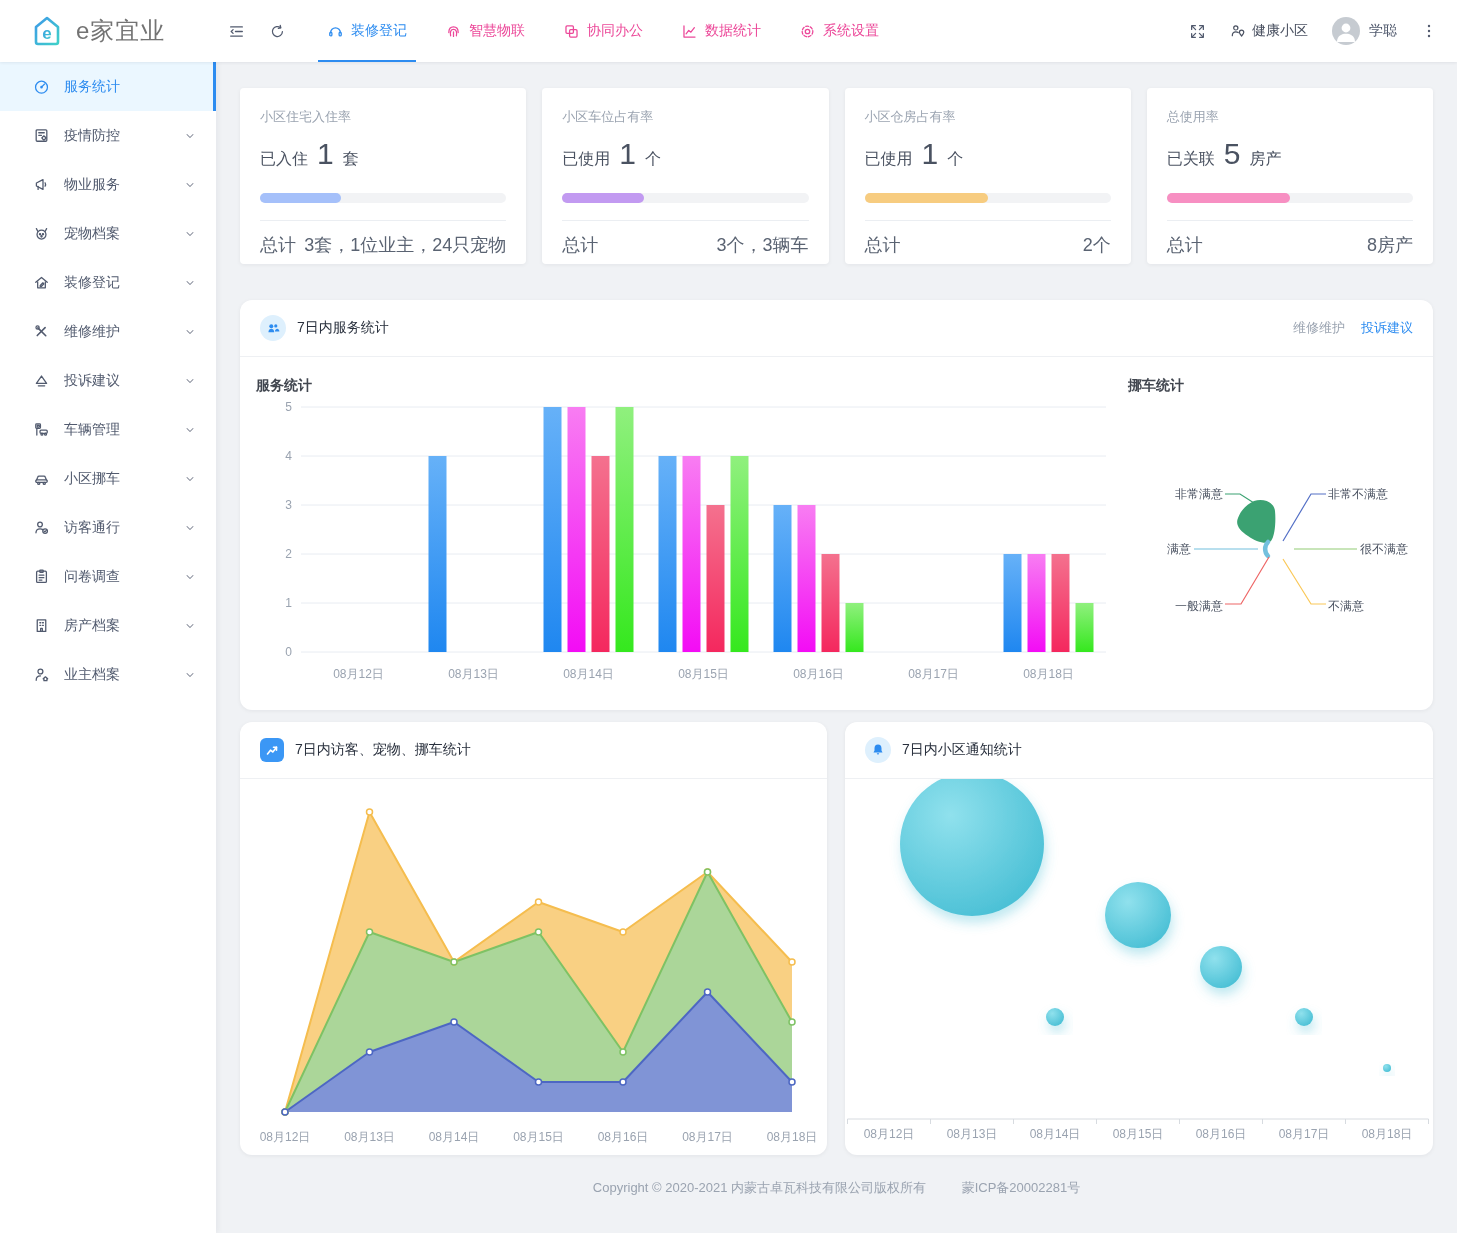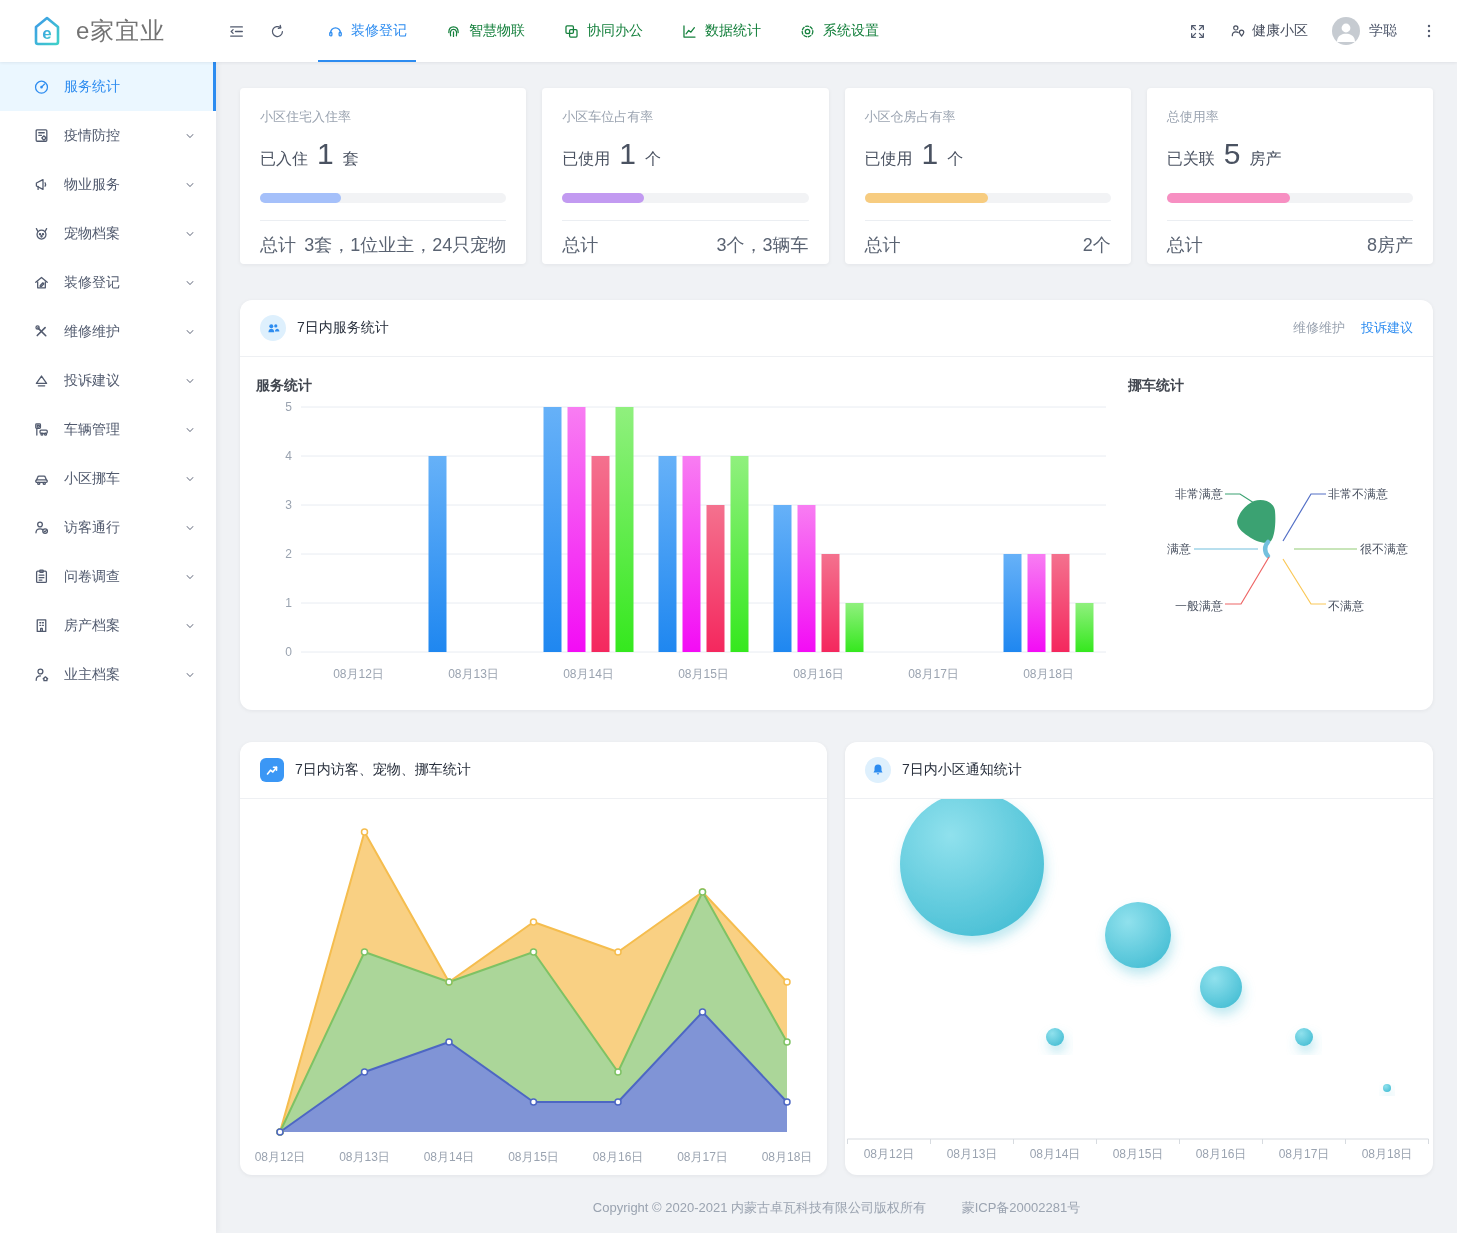--- a/index.html
+++ b/index.html
@@ -9,21 +9,21 @@
   .icon svg { display:block; }
   
   header { height:62px; background:#fff; display:flex; align-items:stretch;
     position:relative; z-index:20; box-shadow:0 1px 3px rgba(0,21,41,.07); }
   .logo { width:216px; display:flex; align-items:center; gap:10px; padding-left:28px; }
   .brand-name { font-size:24px; font-weight:normal; color:#737373; letter-spacing:1px; }
   .nav-left { display:flex; align-items:stretch; }
   .hbtn { display:flex; align-items:center; padding:0 12px; color:#515a6e; cursor:pointer; }
   #nav-tabs { display:flex; align-items:stretch; margin-left:10px; }
   .nav-tab { display:flex; align-items:center; gap:7px; padding:0 19px; cursor:pointer;
-    color:#15803d; position:relative; }
+    color:#ec4899; position:relative; }
   .nav-tab.active { color:#2d8cf0; }
   .nav-tab.active::after { content:''; position:absolute; left:10px; right:10px; bottom:0;
     height:2px; background:#2d8cf0; }
   .nav-right { margin-left:auto; display:flex; align-items:center; gap:24px; padding-right:20px; }
   .community { display:flex; align-items:center; gap:6px; color:#495060; cursor:pointer; }
   .userbox { display:flex; align-items:center; gap:9px; cursor:pointer; }
   .avatar { width:28px; height:28px; border-radius:50%; background:#c6cbd1;
     display:flex; align-items:center; justify-content:center; overflow:hidden; }
   
   .layout { display:flex; height:1171px; }
@@ -59,21 +59,21 @@
     display:flex; align-items:center; justify-content:center; }
   .card-title { color:#29303d; }
   .header-links { margin-left:auto; display:flex; gap:16px; font-size:13px; }
   .hlink { color:#9aa3b0; cursor:pointer; }
   .hlink.active { color:#2d8cf0; }
   .service-card { margin-top:36px; height:410px; }
   .service-body { display:flex; padding:16px 14px 0 16px; }
   .chart-block-left { width:872px; }
   .chart-caption { font-size:14px; font-weight:bold; color:#41464f; margin:4px 0 2px 0; }
   .pie-block { flex:1; padding-left:12px; }
-  .row3 { display:flex; gap:18px; margin-top:32px; }
+  .row3 { display:flex; gap:18px; margin-top:12px;text-align:right; }
   .row3 .card { height:433px; overflow:hidden; }
   .visits-card { width:587px; }
   .notice-card { width:588px; }
   .chart-host { position:relative; }
   .footer { text-align:center; color:#9aa3b0; font-size:13px; margin-top:24px; }
   .footer .icp { margin-left:32px; }
   svg text { font-family:"Liberation Sans","DejaVu Sans",sans-serif; }
 </style>
 </head>
 <body>

